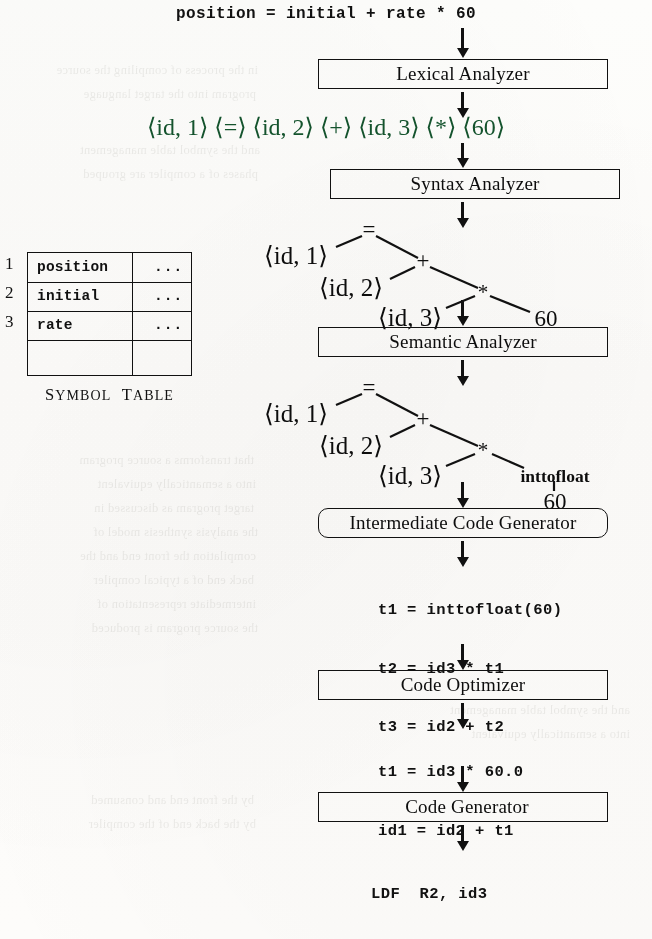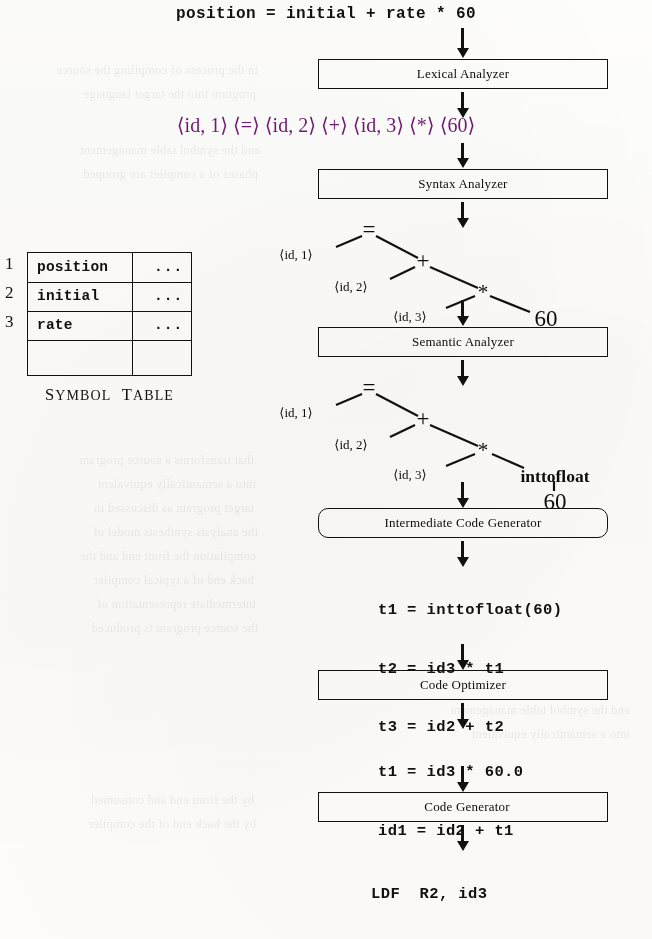--- a/index.html
+++ b/index.html
@@ -46,21 +46,21 @@
     height: 30px;
     border: 1.6px solid #111;
     background: transparent;
     display: flex;
     align-items: center;
     justify-content: center;
     box-sizing: border-box;
   }
   .phase-box .lbl {
     font-family: "Liberation Serif", serif;
-    font-size: 13px;
+    font-size: 19px;
     letter-spacing: 0.2px;
     color: #0d0d0d;
     white-space: nowrap;
   }
 
   
   .arrow {
     position: absolute;
     left: 461px;
     width: 3px;
@@ -87,22 +87,22 @@
   .mono {
     font-family: "Liberation Mono", "DejaVu Sans Mono", monospace;
     font-size: 15.5px;
     font-weight: 700;
     letter-spacing: 0.4px;
     line-height: 19.5px;
     color: #111;
   }
   .tokens {
     font-family: "Liberation Serif", serif;
-    font-size: 20px;
-    color: #701a75;
+    font-size: 24px;
+    color: #14532d;
     white-space: pre;
   }
 
   
   .code-block {
     position: absolute;
     white-space: pre;
   }
 
   
@@ -163,21 +163,21 @@
   
   .tree { position: absolute; }
   .tree svg { display: block; overflow: visible; }
   .node {
     position: absolute;
     white-space: nowrap;
     font-family: "Liberation Serif", serif;
     color: #0d0d0d;
     transform: translate(-50%, -50%);
   }
-  .node.tok { font-size: 13px; text-align: right; }
+  .node.tok { font-size: 25px; text-align: right; }
   .node.op { font-size: 23px; font-weight: 400; }
   .node.op-star { font-size: 21px; }
   .node.num { font-size: 23px; }
   .node.conv { font-size: 17.5px; font-weight: 700; }
 </style>
 </head>
 <body>
 
 <div id="paper"></div>
 
@@ -209,21 +209,21 @@
   <div class="phase-box" style="top:59px;">
     <span class="lbl">Lexical Analyzer</span>
   </div>
 
   <div class="arrow" style="top:92px; height:17px;"></div>
 
   <div class="centered-text tokens" style="top:113px;">⟨id, 1⟩ ⟨=⟩ ⟨id, 2⟩ ⟨+⟩ ⟨id, 3⟩ ⟨*⟩ ⟨60⟩</div>
 
   <div class="arrow" style="top:143px; height:16px;"></div>
 
-  <div class="phase-box" style="top:169px;">
+  <div class="phase-box" style="top:169px;margin-left:12px;">
     <span class="lbl">Syntax Analyzer</span>
   </div>
 
   <div class="arrow" style="top:202px; height:17px;"></div>
 
   <div class="tree" style="left:318px; top:222px; width:300px; height:85px;">
     <svg width="300" height="85">
 
       <line x1="44" y1="14" x2="18" y2="25" stroke="#111" stroke-width="2.2"></line>
 

